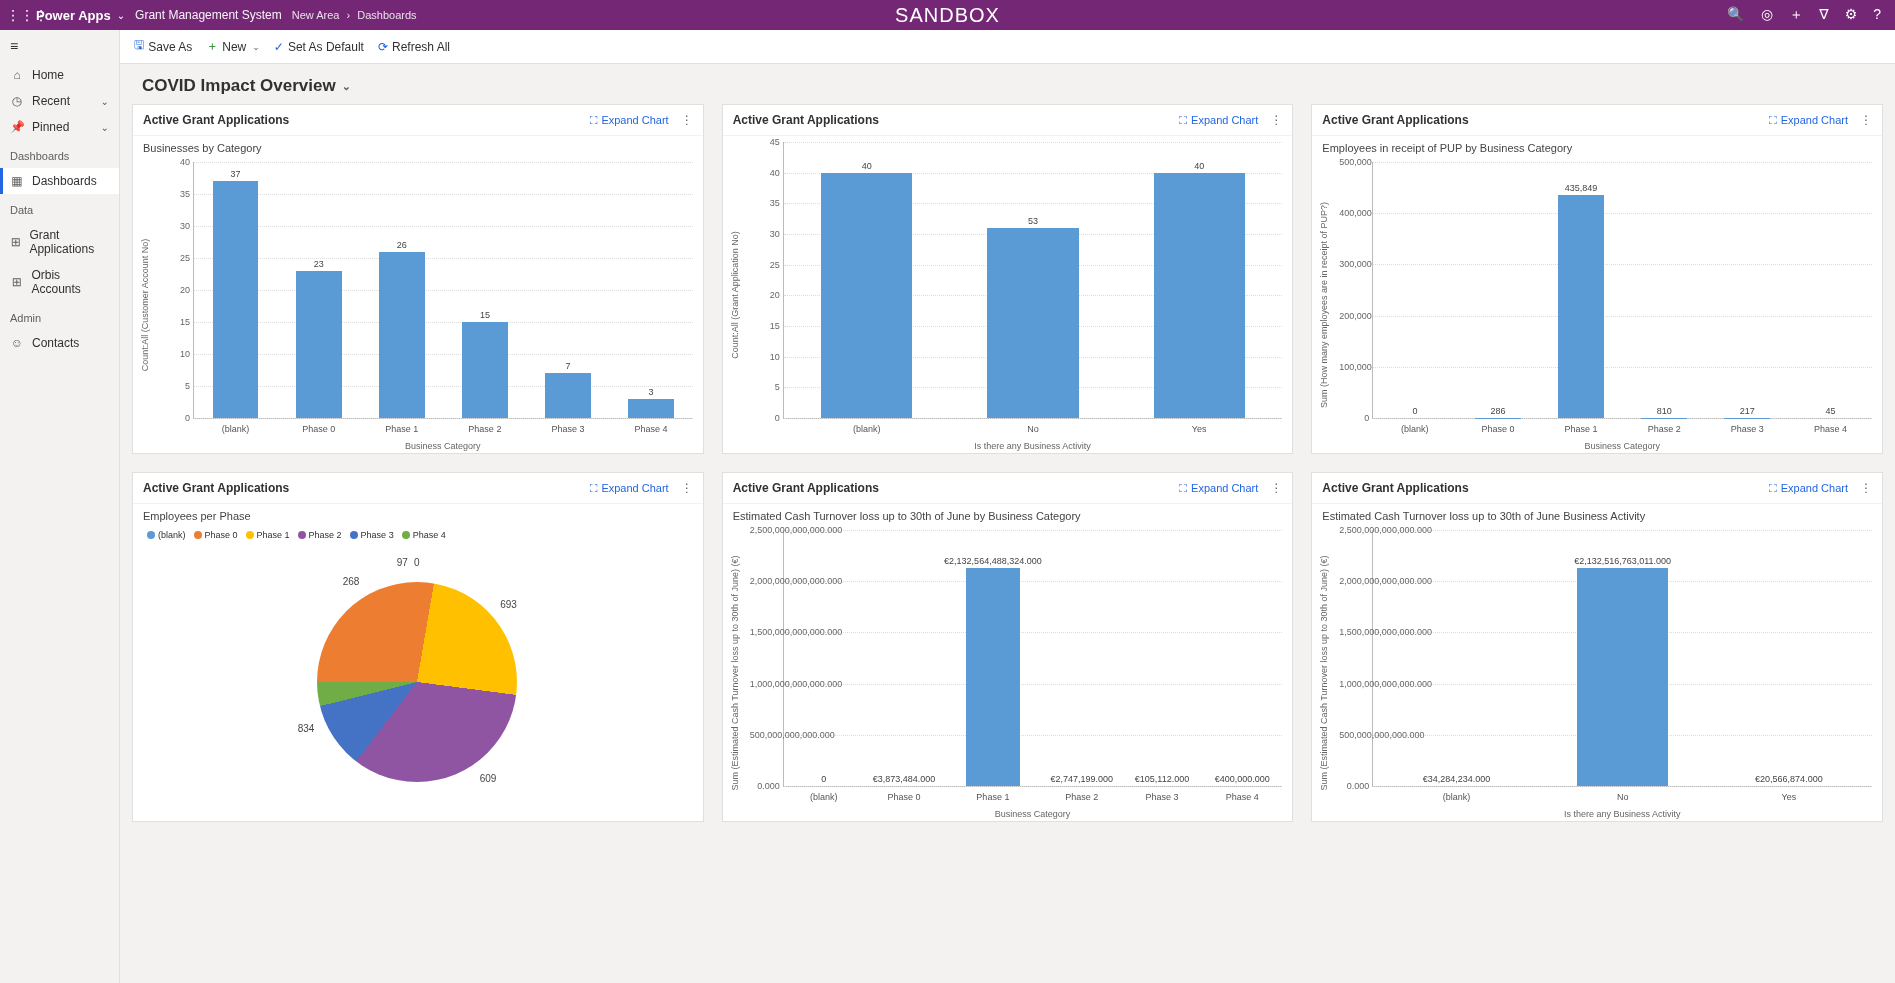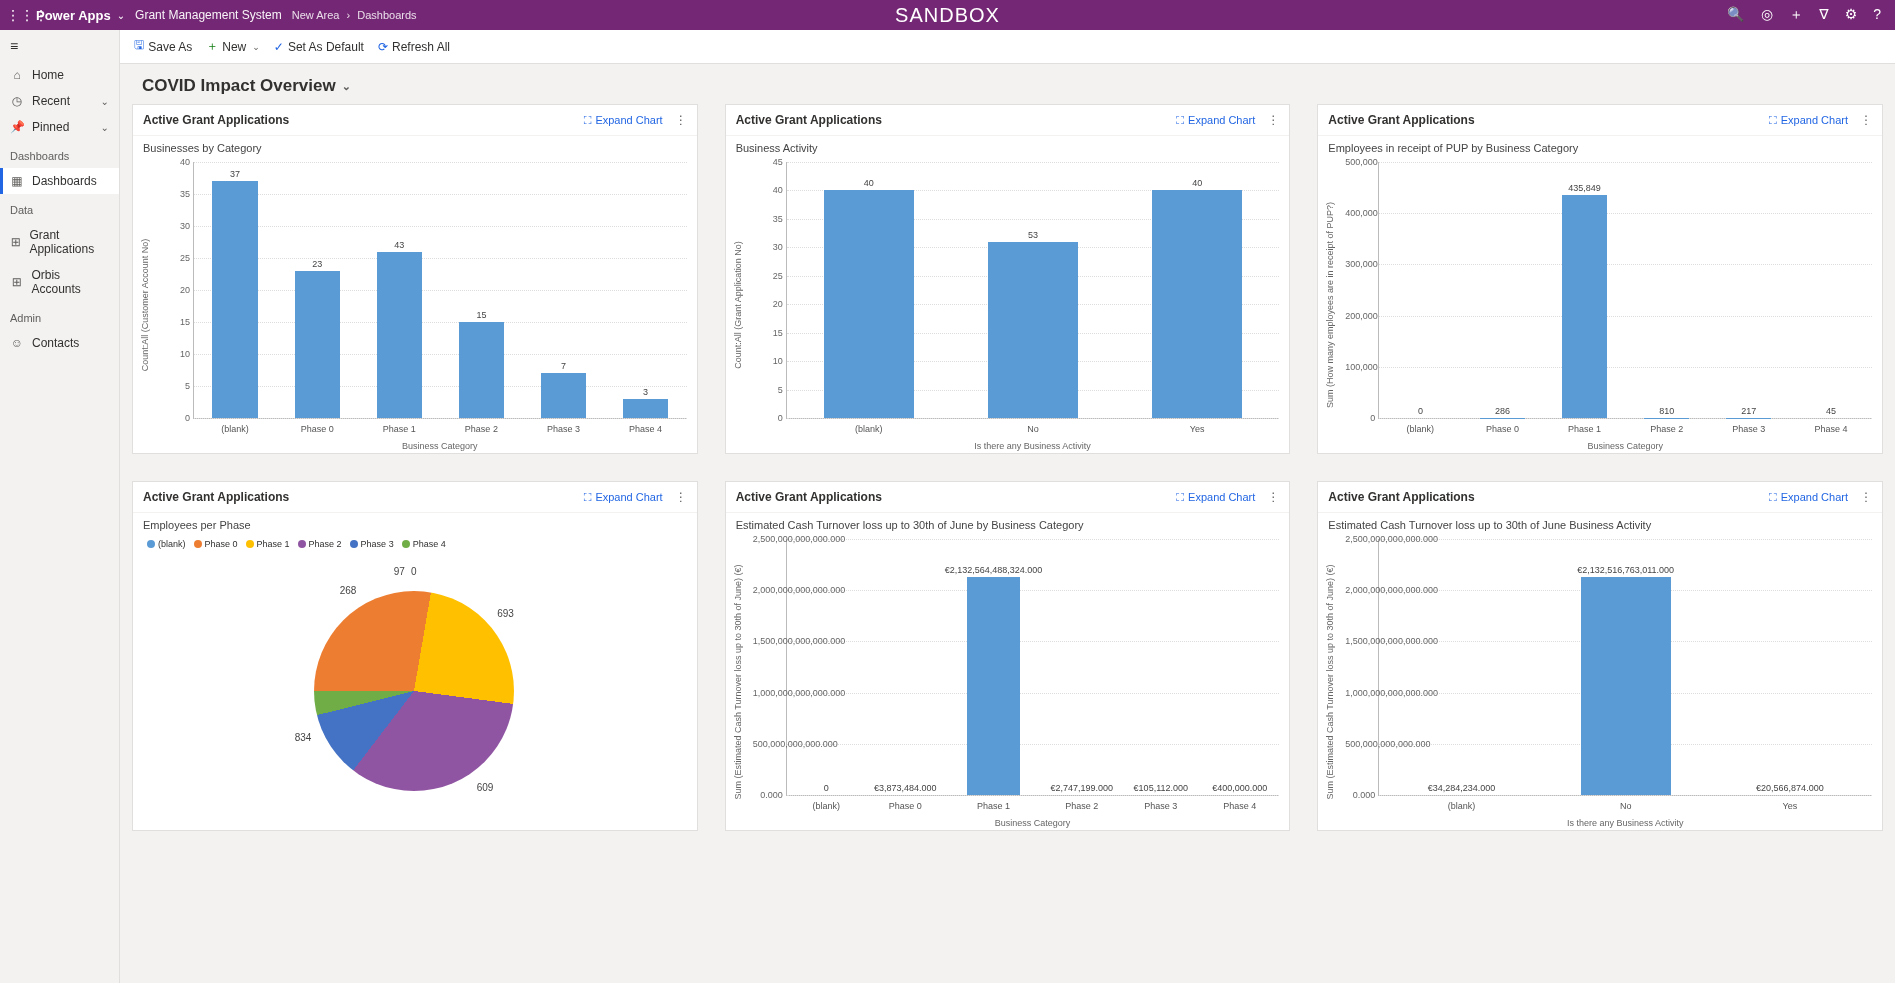--- a/index.html
+++ b/index.html
@@ -43,21 +43,21 @@
   }
   .cmdbar .cmd { display: flex; align-items: center; gap: 4px; cursor: pointer; color: #323130; }
   .cmdbar .cmd .ico { color: #2266e3; font-size: 12px; }
   .cmdbar .cmd .ico.green { color: #107c10; }
   .cmdbar .chev-sm { font-size: 9px; color: #605e5c; margin-left: 2px; }
   
   .page-title { padding: 12px 22px 8px; font-size: 17px; font-weight: 600; display:flex; align-items:center; gap:6px;}
   .page-title .chev-sm { font-size: 11px; color: #605e5c; }
   
   .dash { flex: 1; overflow: auto; padding: 0 12px 12px; }
-  .grid { display: grid; grid-template-columns: repeat(3, 1fr); gap: 27px; }
+  .grid { display: grid; grid-template-columns: repeat(3, 1fr); gap: 18px; }
   .card {
     background: #fff; border: 1px solid #e1dfdd; display: flex; flex-direction: column;
     height: 350px;
   }
   .card .card-head {
     display: flex; align-items: center; justify-content: space-between;
     padding: 8px 10px; border-bottom: 1px solid #f3f2f1; font-weight: 600; font-size: 12px;
   }
   .card .card-head .actions { display: flex; align-items: center; gap: 12px; font-weight: 400; }
   .card .expand { color: #2266e3; font-size: 11px; cursor: pointer; display:flex; gap:4px; align-items:center;}
@@ -230,21 +230,21 @@
                       <div class="bar-val">37</div>
                       <div class="bar" style="height: 92.5%;"></div>
                       <div class="bar-cat">(blank)</div>
                     </div>
                     <div class="bar-slot">
                       <div class="bar-val">23</div>
                       <div class="bar" style="height: 57.5%;"></div>
                       <div class="bar-cat">Phase 0</div>
                     </div>
                     <div class="bar-slot">
-                      <div class="bar-val">43</div>
+                      <div class="bar-val">26</div>
                       <div class="bar" style="height: 65%;"></div>
                       <div class="bar-cat">Phase 1</div>
                     </div>
                     <div class="bar-slot">
                       <div class="bar-val">15</div>
                       <div class="bar" style="height: 37.5%;"></div>
                       <div class="bar-cat">Phase 2</div>
                     </div>
                     <div class="bar-slot">
                       <div class="bar-val">7</div>
@@ -267,21 +267,20 @@
     <div class="card-head">
       <span>Active Grant Applications</span>
       <span class="actions">
         <span class="expand">
           <span>⛶</span>
           <span>Expand Chart</span>
         </span>
         <span class="more">⋮</span>
       </span>
     </div>
-    <div class="subtitle">Business Activity</div>
     <div class="chart-body">
               <div class="barchart">
                 <div class="plot">
                   <div class="grid-line" style="top: 100%;"></div>
                   <div class="ytick" style="top: 100%;">0</div>
                   <div class="grid-line" style="top: 88.8889%;"></div>
                   <div class="ytick" style="top: 88.8889%;">5</div>
                   <div class="grid-line" style="top: 77.7778%;"></div>
                   <div class="ytick" style="top: 77.7778%;">10</div>
                   <div class="grid-line" style="top: 66.6667%;"></div>

